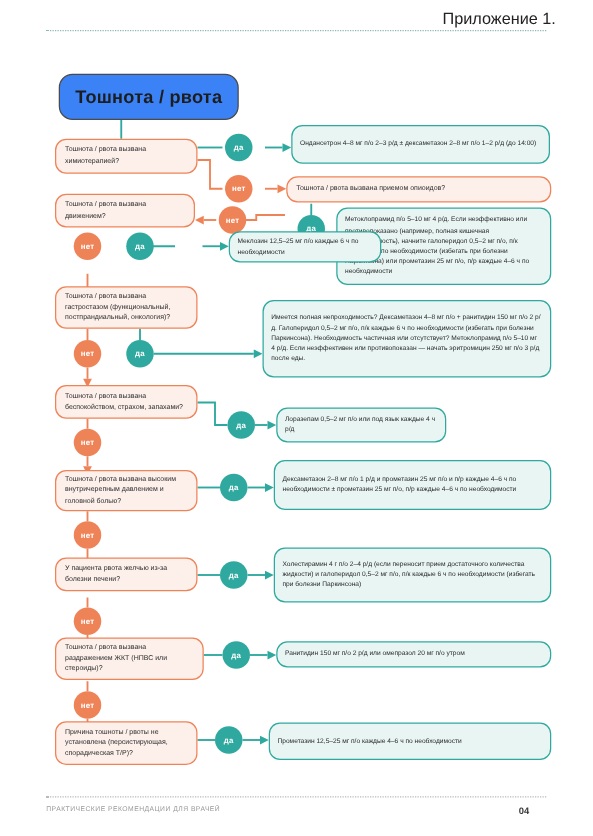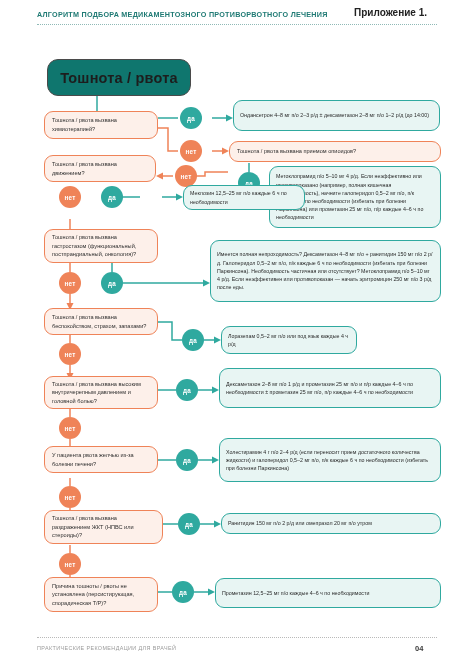--- a/index.html
+++ b/index.html
@@ -15,21 +15,21 @@
 
   
   .header { position:absolute; left:0; top:0; width:474px; height:34px; }
   .header-title {
     position:absolute; left:37px; top:10px;
     font-size:7.2px; font-weight:bold; letter-spacing:.25px;
     color:#1f7a74; text-transform:uppercase; white-space:nowrap;
   }
   .header-appendix {
     position:absolute; left:354px; top:7px;
-    font-size:10px; font-weight:bold; color:#222; white-space:nowrap;
+    font-size:13px; font-weight:normal; color:#222; white-space:nowrap;
   }
   .rule-top {
     position:absolute; left:37px; top:24px; width:400px; height:1px;
     border-top:1px dotted #8fb9b6;
   }
 
   
   .rule-bot {
     position:absolute; left:37px; top:637px; width:400px; height:1px;
     border-top:1px dotted #b9b9b9;
@@ -42,21 +42,21 @@
     position:absolute; left:415px; top:644px;
     font-size:7.5px; font-weight:bold; color:#3a3a3a;
   }
 
   
   #flow { position:absolute; left:0; top:0; width:474px; height:669px; }
   .node { position:absolute; }
 
   
   .start-box {
-    background:#0f766e; border:1.6px solid #4a4a4a; border-radius:11px;
+    background:#3b82f6; border:1.6px solid #4a4a4a; border-radius:11px;
     display:flex; align-items:center; justify-content:center;
     font-size:14.5px; font-weight:bold; color:#1d1d1d; letter-spacing:.2px;
   }
 
   
   .q-box {
     background:#fdf0ea; border:1.8px solid #ef8358; border-radius:9px;
     padding:5px 7px; display:flex; align-items:center;
   }
   .q-text { font-size:5.6px; line-height:1.55; color:#2f2f2f; }
@@ -75,21 +75,20 @@
   }
   .badge-yes { background:#2fa99f; width:22px; height:22px; }
   .badge-no  { background:#ef8358; width:22px; height:22px; }
 
   svg.links { position:absolute; left:0; top:0; width:474px; height:669px; pointer-events:none; }
 </style>
 </head>
 <body>
 
 <div class="header">
-  <div class="header-title">АЛГОРИТМ ПОДБОРА МЕДИКАМЕНТОЗНОГО ПРОТИВОРВОТНОГО ЛЕЧЕНИЯ</div>
   <div class="header-appendix">Приложение 1.</div>
 </div>
 <div class="rule-top"></div>
 
 <div id="flow">
 
   <svg class="links" viewBox="0 0 474 669">
     <g fill="none" stroke-width="1.5">
 
       <path d="M97,96 L97,111" stroke="#2fa99f"></path>

